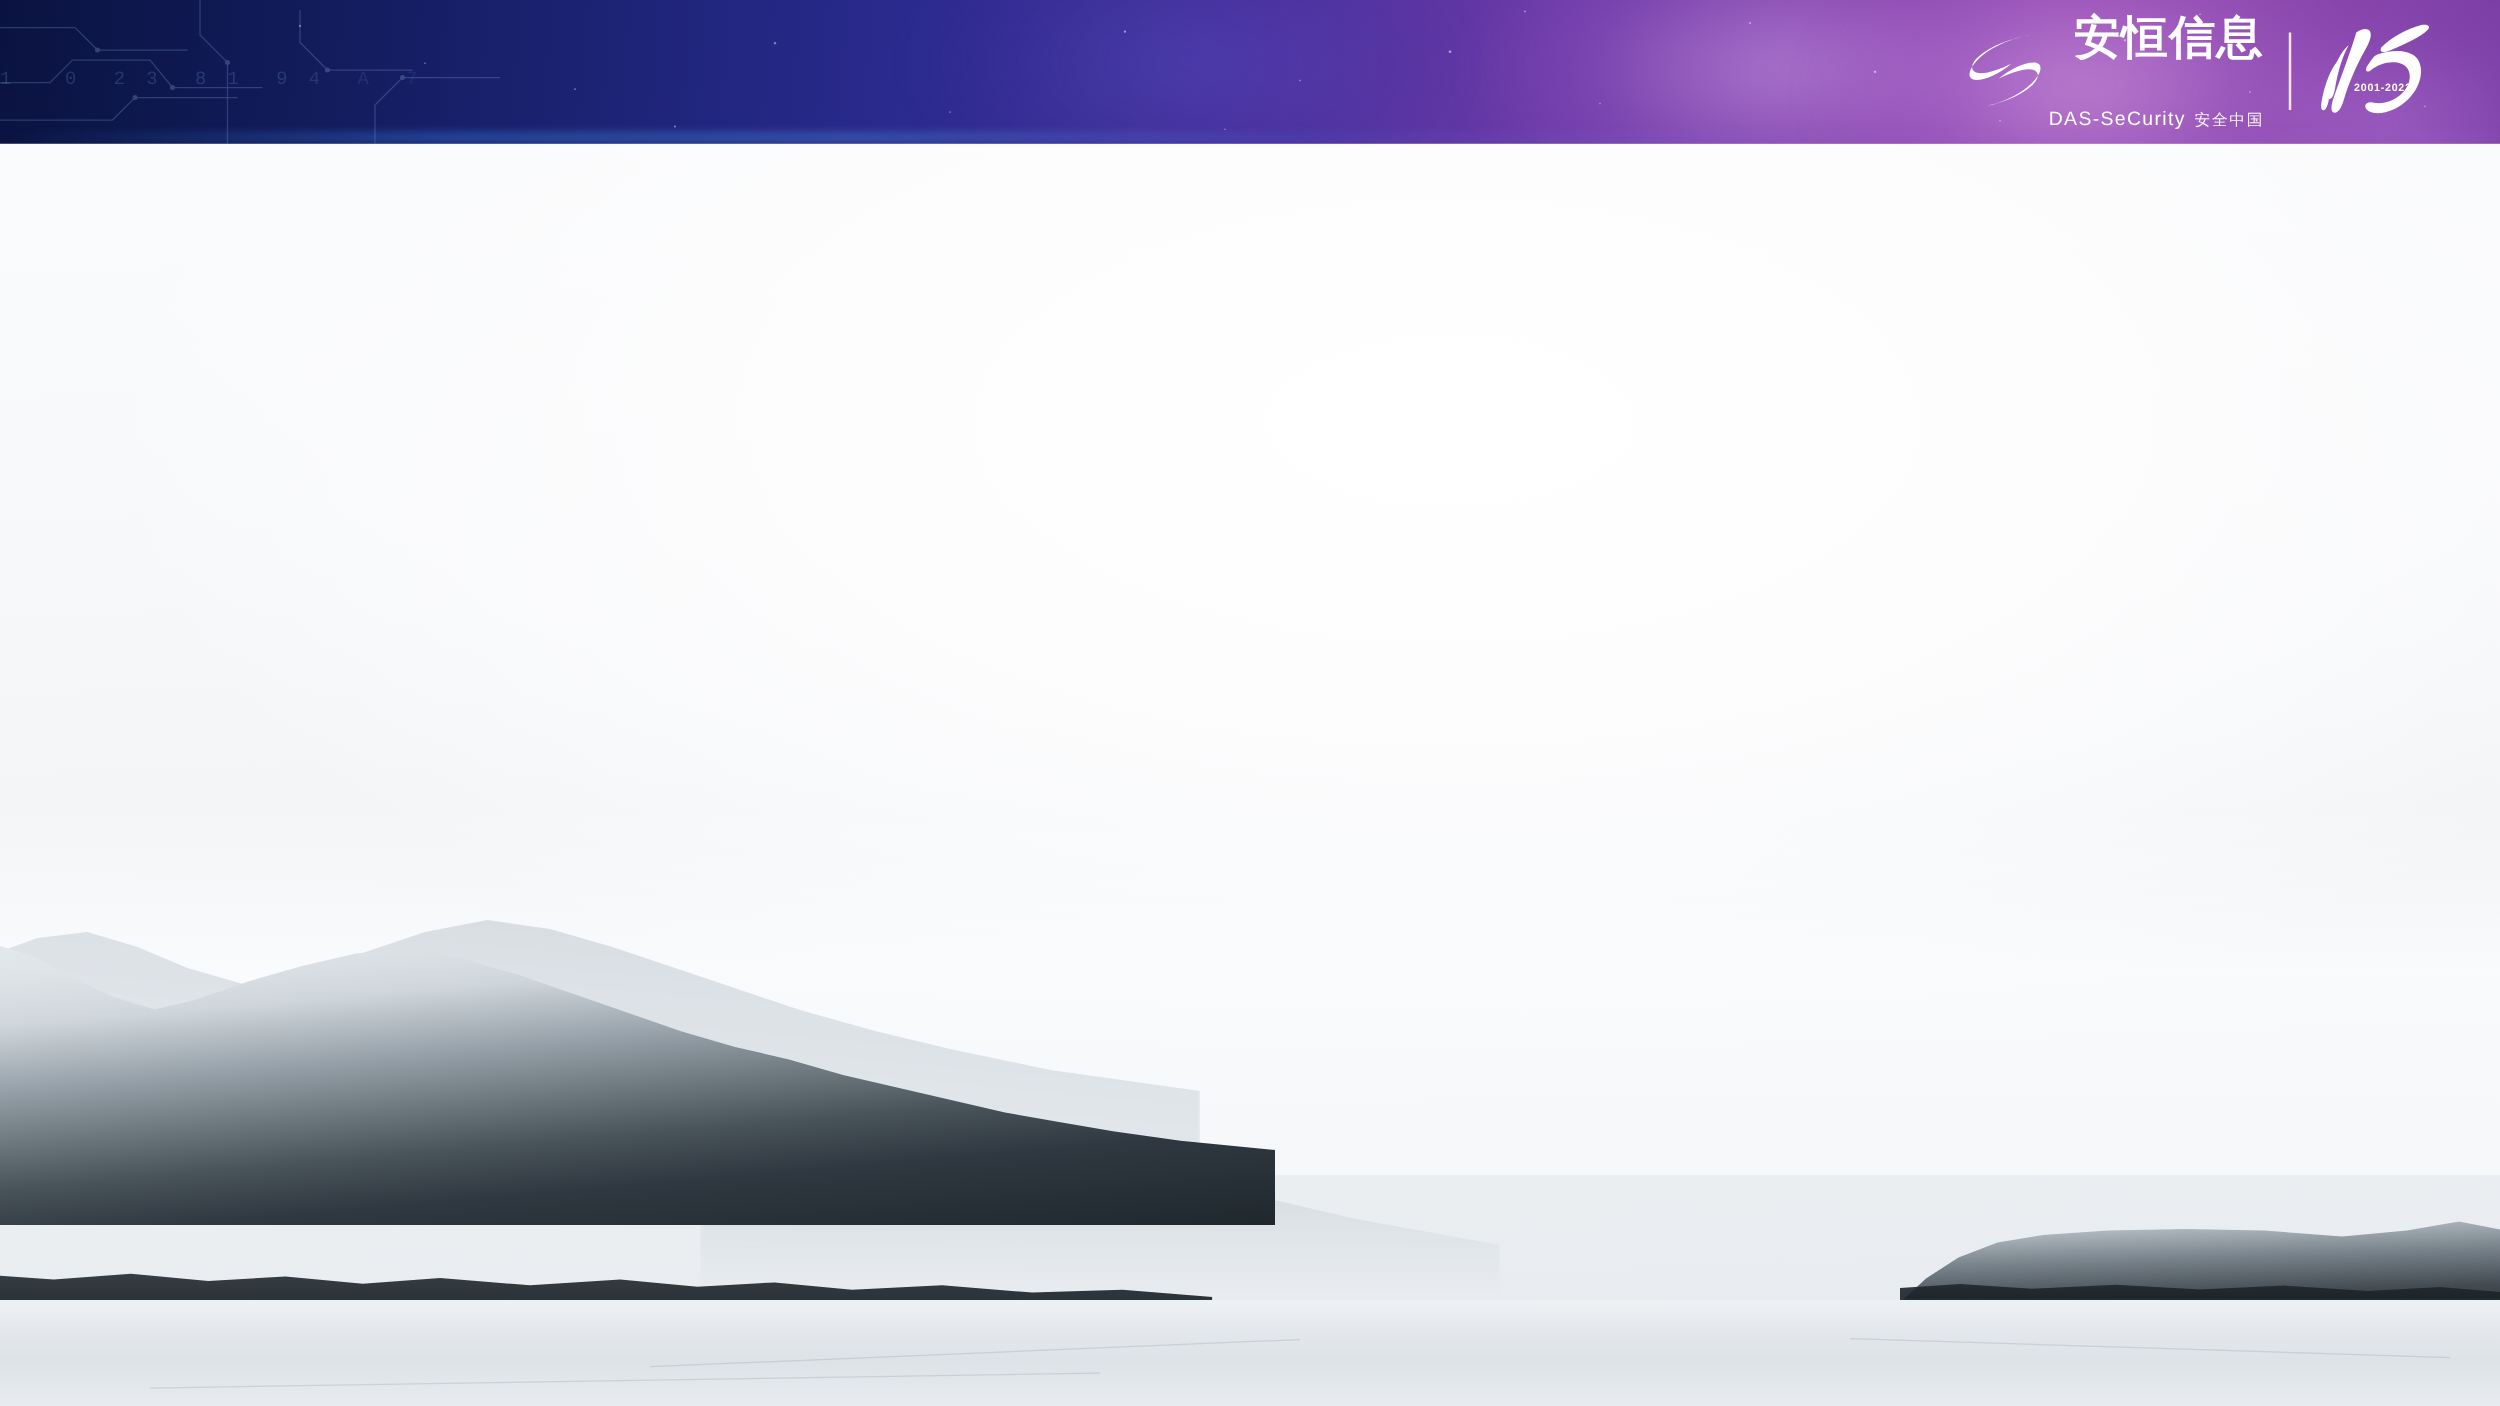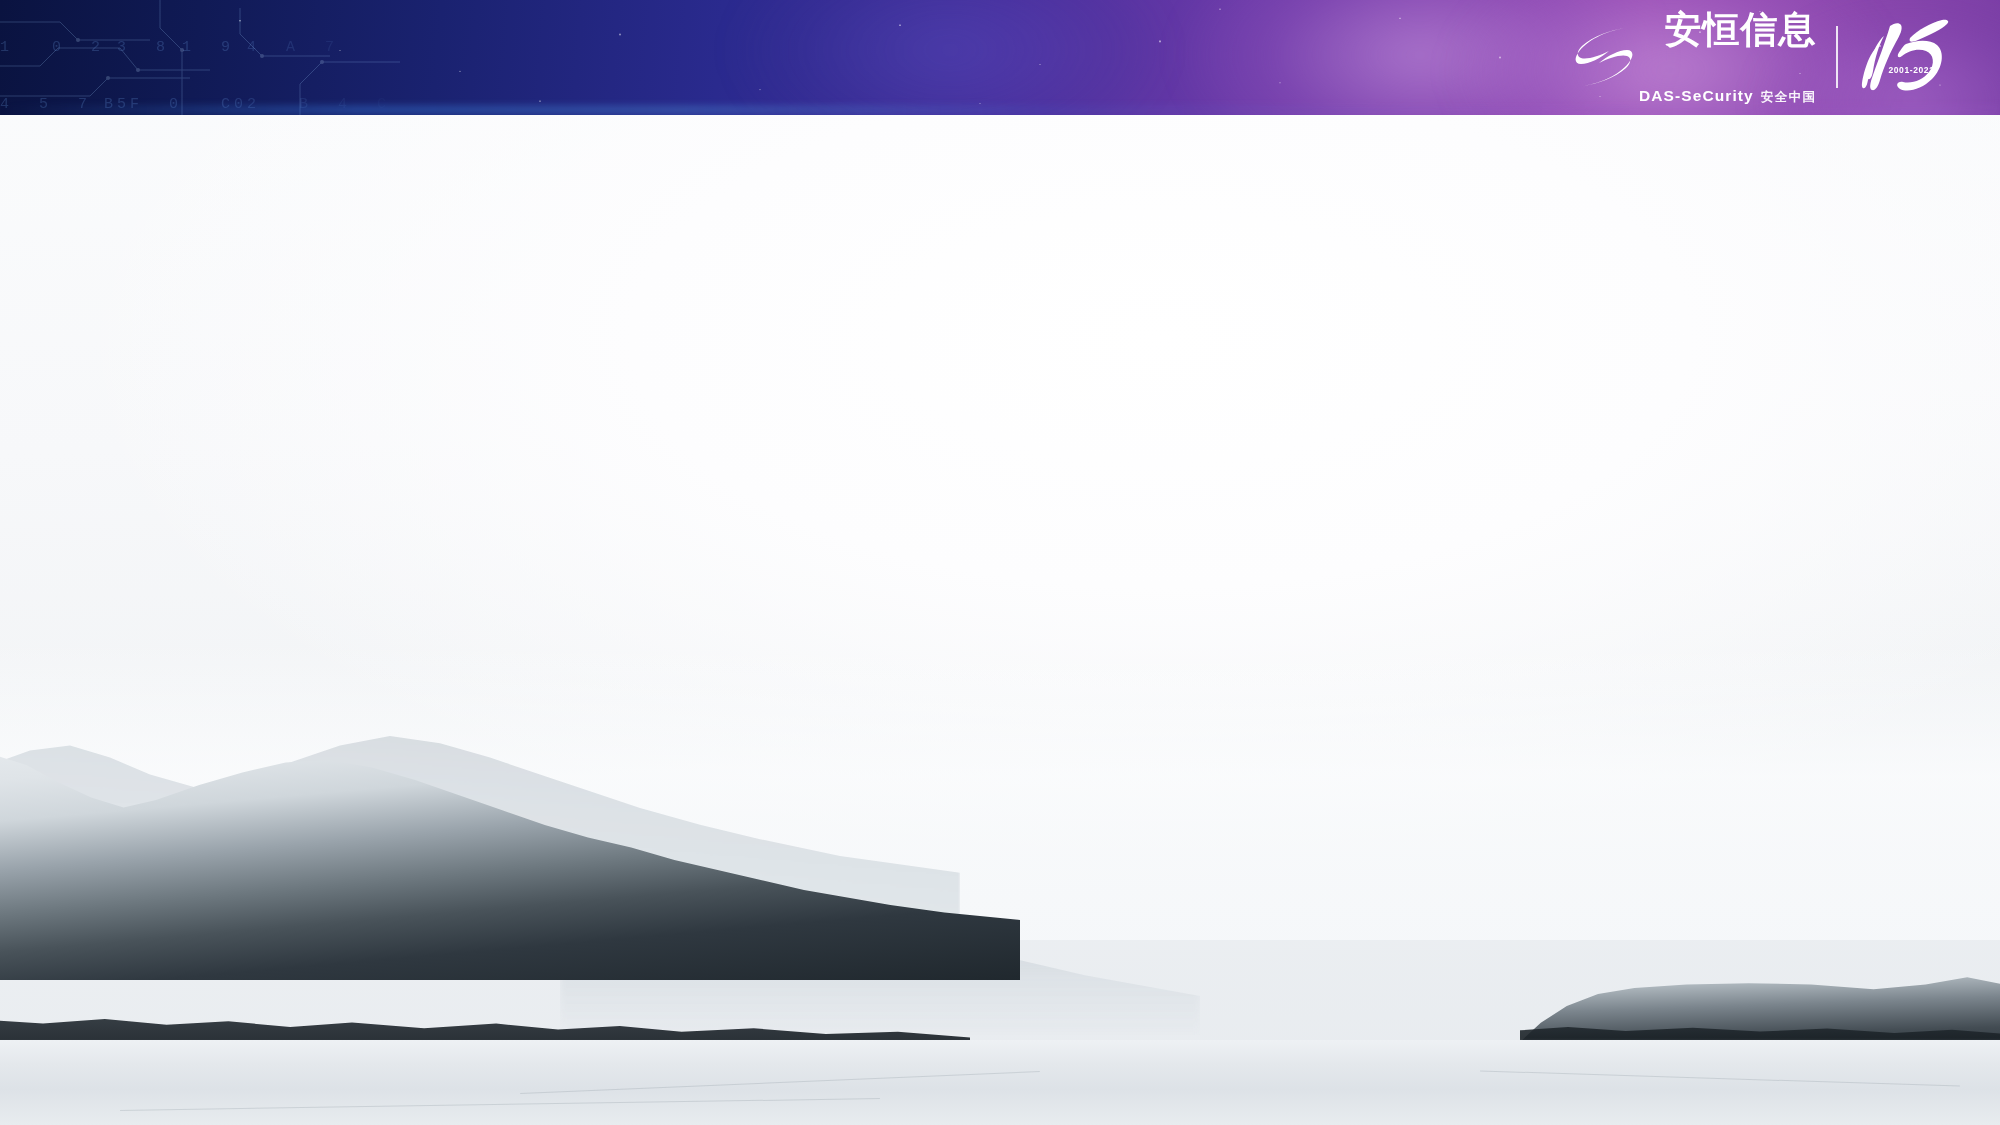--- a/index.html
+++ b/index.html
@@ -228,21 +228,21 @@
     overflow: hidden;
     font-family: "Liberation Mono", monospace;
     color: rgba(150,200,255,0.40);
     font-size: 15px;
     line-height: 19px;
     letter-spacing: 4px;
     white-space: pre;
     mask-image: linear-gradient(90deg, rgba(0,0,0,1) 0%, rgba(0,0,0,1) 52%, rgba(0,0,0,0) 100%);
     -webkit-mask-image: linear-gradient(90deg, rgba(0,0,0,1) 0%, rgba(0,0,0,1) 52%, rgba(0,0,0,0) 100%);
   }
-  .codefield .dim { color: rgba(120,175,240,0.22); }
+  .codefield .dim { color: rgba(120,175,240,0.22); margin-top: 16px; }
 
   
   .circuit {
     position: absolute;
     left: 0; top: 0; width: 520px; height: 115px;
     opacity: .22;
   }
 
   
   .banner-glow {
@@ -285,29 +285,29 @@
     font-family: "Liberation Sans", sans-serif;
   }
   .logo-sub {
     display: flex;
     align-items: baseline;
     gap: 7px;
     margin-top: 2px;
   }
   .logo-sub-en {
     font-size: 15.5px;
-    font-weight: 700;
+    font-weight: 400;
     color: #ffffff;
     letter-spacing: 1.1px;
     line-height: 16px;
     margin-top: 36px;
   }
   .logo-sub-cn {
     font-size: 12.5px;
-    font-weight: 700;
+    font-weight: 400;
     color: #ffffff;
     letter-spacing: 1.4px;
     line-height: 14px;
     opacity: .95;
   }
   .logo-divider {
     width: 2px;
     height: 62px;
     background: rgba(255,255,255,0.85);
     margin: 0 22px 0 20px;

